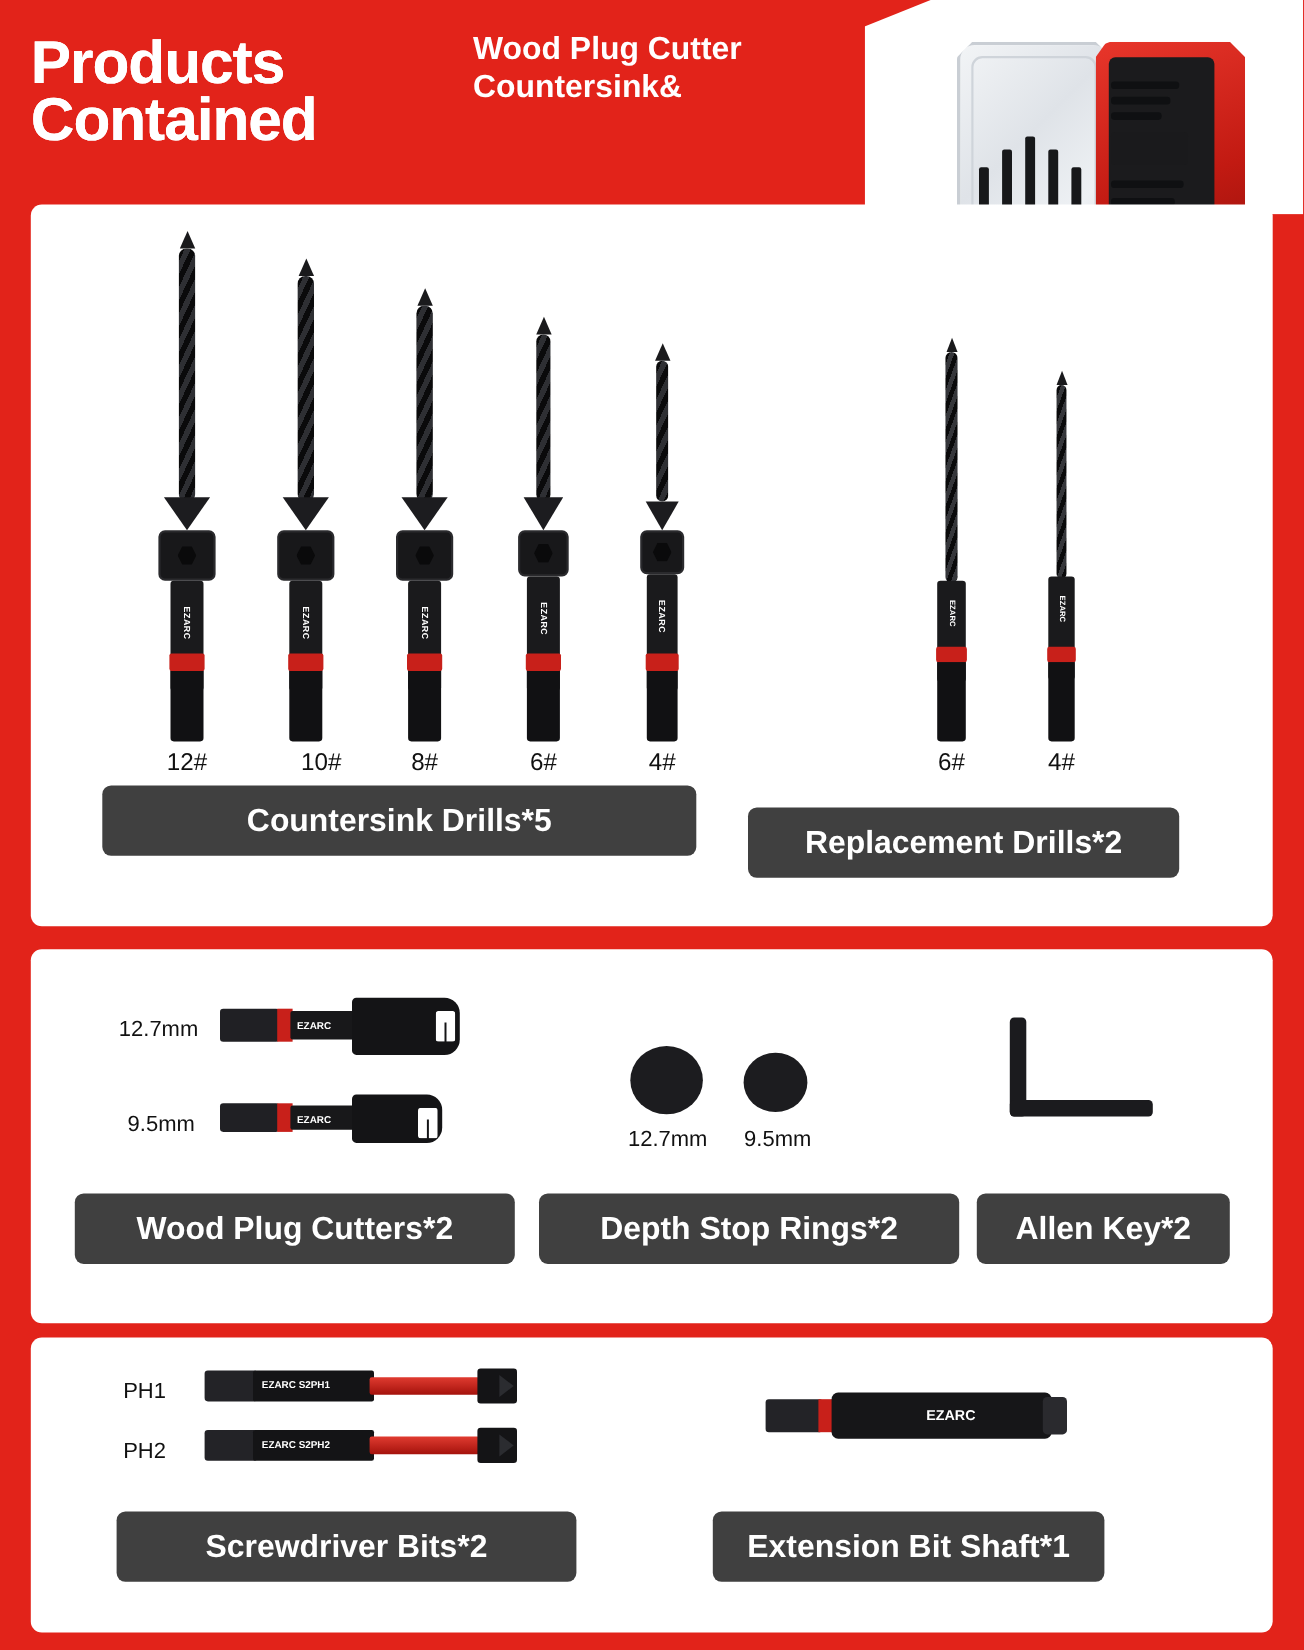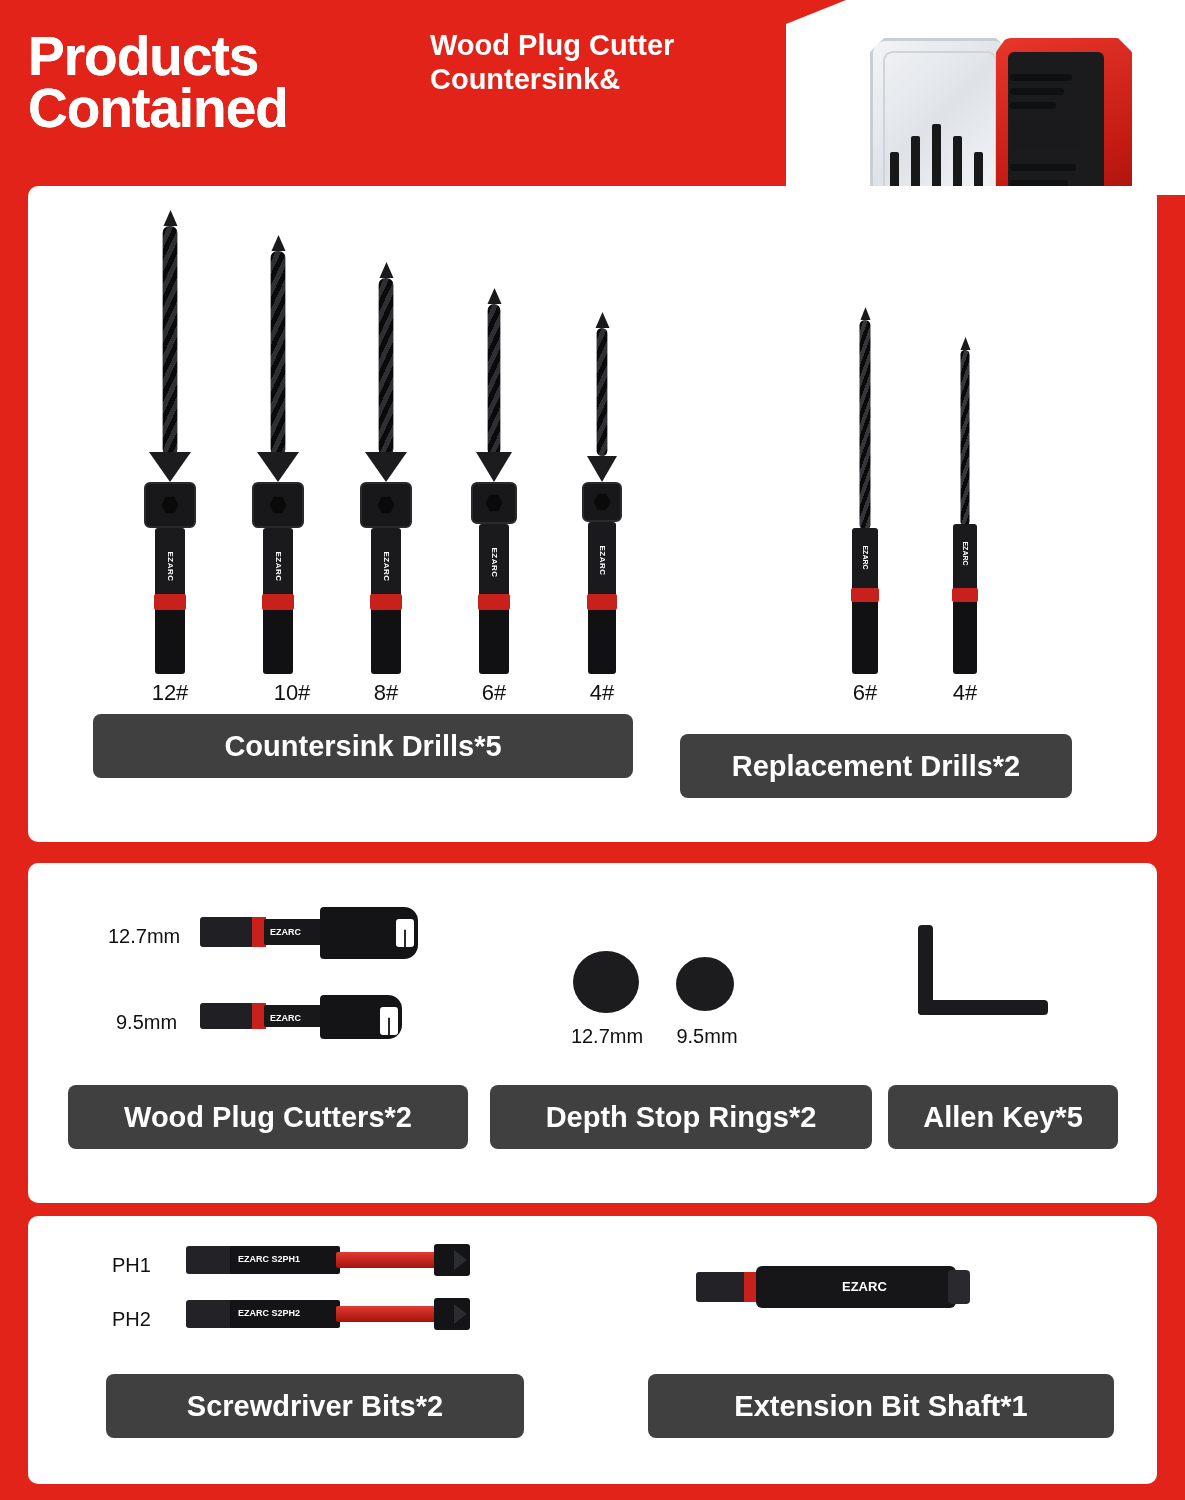--- a/index.html
+++ b/index.html
@@ -382,21 +382,21 @@
     <div class="ring-label" style="left:533px; top:162px; width:92px;">12.7mm</div>
     <div class="ring-label" style="left:638px; top:162px; width:82px;">9.5mm</div>
 
     <div class="allen" style="left:890px; top:62px; width:130px; height:92px;">
       <div class="long"></div>
       <div class="short"></div>
     </div>
 
     <div class="chip" style="left:40px; top:222px; width:400px; height:64px;">Wood Plug Cutters*2</div>
     <div class="chip" style="left:462px; top:222px; width:382px; height:64px;">Depth Stop Rings*2</div>
-    <div class="chip" style="left:860px; top:222px; width:230px; height:64px;">Allen Key*5</div>
+    <div class="chip" style="left:860px; top:222px; width:230px; height:64px;">Allen Key*2</div>
   </div>
 
   <div class="panel" id="panel-3">
 
     <div class="sb-label" style="left:84px; top:38px;">PH1</div>
     <div class="sb" style="left:158px; top:24px; width:290px;">
       <div class="hex"></div>
       <div class="black" style="left:44px; width:110px;">
           <span class="brand brandmark">EZARC S2PH1</span>
         </div>
@@ -417,16 +417,16 @@
     <div class="ext" style="left:668px; top:48px; width:280px;">
       <div class="hex"></div>
       <div class="red"></div>
       <div class="body">
           <span class="brand brandmark">EZARC</span>
         </div>
       <div class="cap"></div>
     </div>
 
     <div class="chip" style="left:78px; top:158px; width:418px; height:64px;">Screwdriver Bits*2</div>
-    <div class="chip" style="left:620px; top:158px; width:466px; height:64px;">Extension Bit Shaft*1</div>
+    <div class="chip" style="left:620px; top:158px; width:356px; height:64px;">Extension Bit Shaft*1</div>
   </div>
 
 </div>
 
 </body></html>

